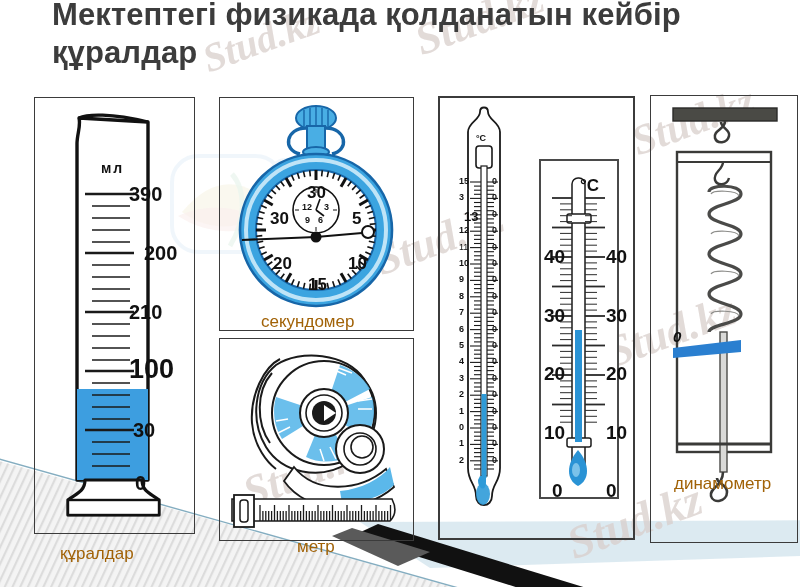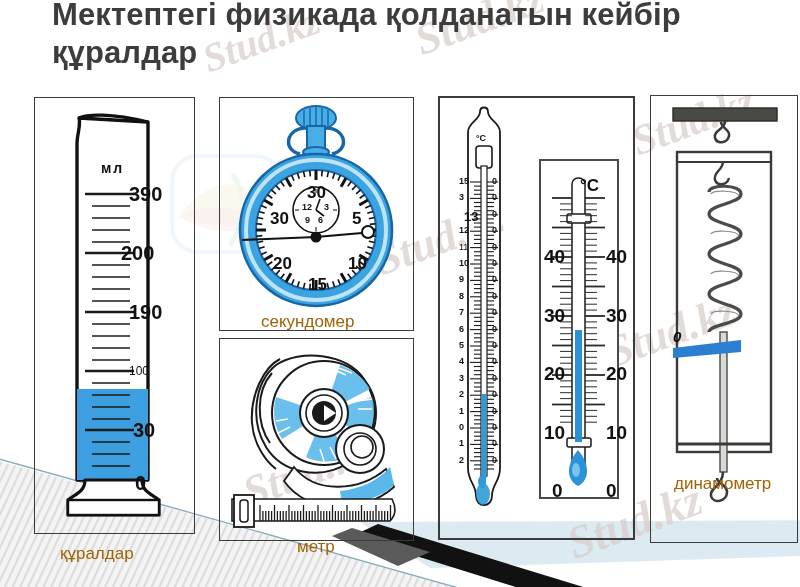--- a/index.html
+++ b/index.html
@@ -136,23 +136,23 @@
             <line x1="57" y1="321" x2="95" y2="321"></line>
           <line x1="57" y1="344" x2="95" y2="344"></line>
             <line x1="57" y1="356" x2="95" y2="356"></line>
           <line x1="57" y1="368" x2="95" y2="368"></line>
         </g>
       </svg>
     </div>
 
     <div style="position:absolute;left:66px;top:62px;font-size:14px;font-weight:700;letter-spacing:2px;color:#111;">мл</div>
     <div style="position:absolute;left:94px;top:85px;font-size:20px;font-weight:700;color:#111;">390</div>
-    <div style="position:absolute;left:86px;top:144px;font-size:20px;font-weight:700;color:#111;">200</div>
-    <div style="position:absolute;left:94px;top:203px;font-size:20px;font-weight:700;color:#111;">190</div>
-    <div style="position:absolute;left:94px;top:266px;font-size:12px;font-weight:400;color:#111;">100</div>
+    <div style="position:absolute;left:109px;top:144px;font-size:20px;font-weight:700;color:#111;">200</div>
+    <div style="position:absolute;left:94px;top:203px;font-size:20px;font-weight:700;color:#111;">210</div>
+    <div style="position:absolute;left:94px;top:256px;font-size:27px;font-weight:700;color:#111;">100</div>
     <div style="position:absolute;left:98px;top:321px;font-size:20px;font-weight:700;color:#111;">30</div>
     <div style="position:absolute;left:100px;top:374px;font-size:20px;font-weight:700;color:#111;">0</div>
   </div>
   <div class="cap" id="cap-menzurka">құралдар</div>
 
   <div class="panel" id="panel-sekundomer">
     <div class="art">
       <svg width="193" height="232" viewBox="0 0 193 232">
 
         <ellipse cx="96" cy="20" rx="20" ry="12" fill="#49aee4" stroke="#1766a8" stroke-width="2"></ellipse>

